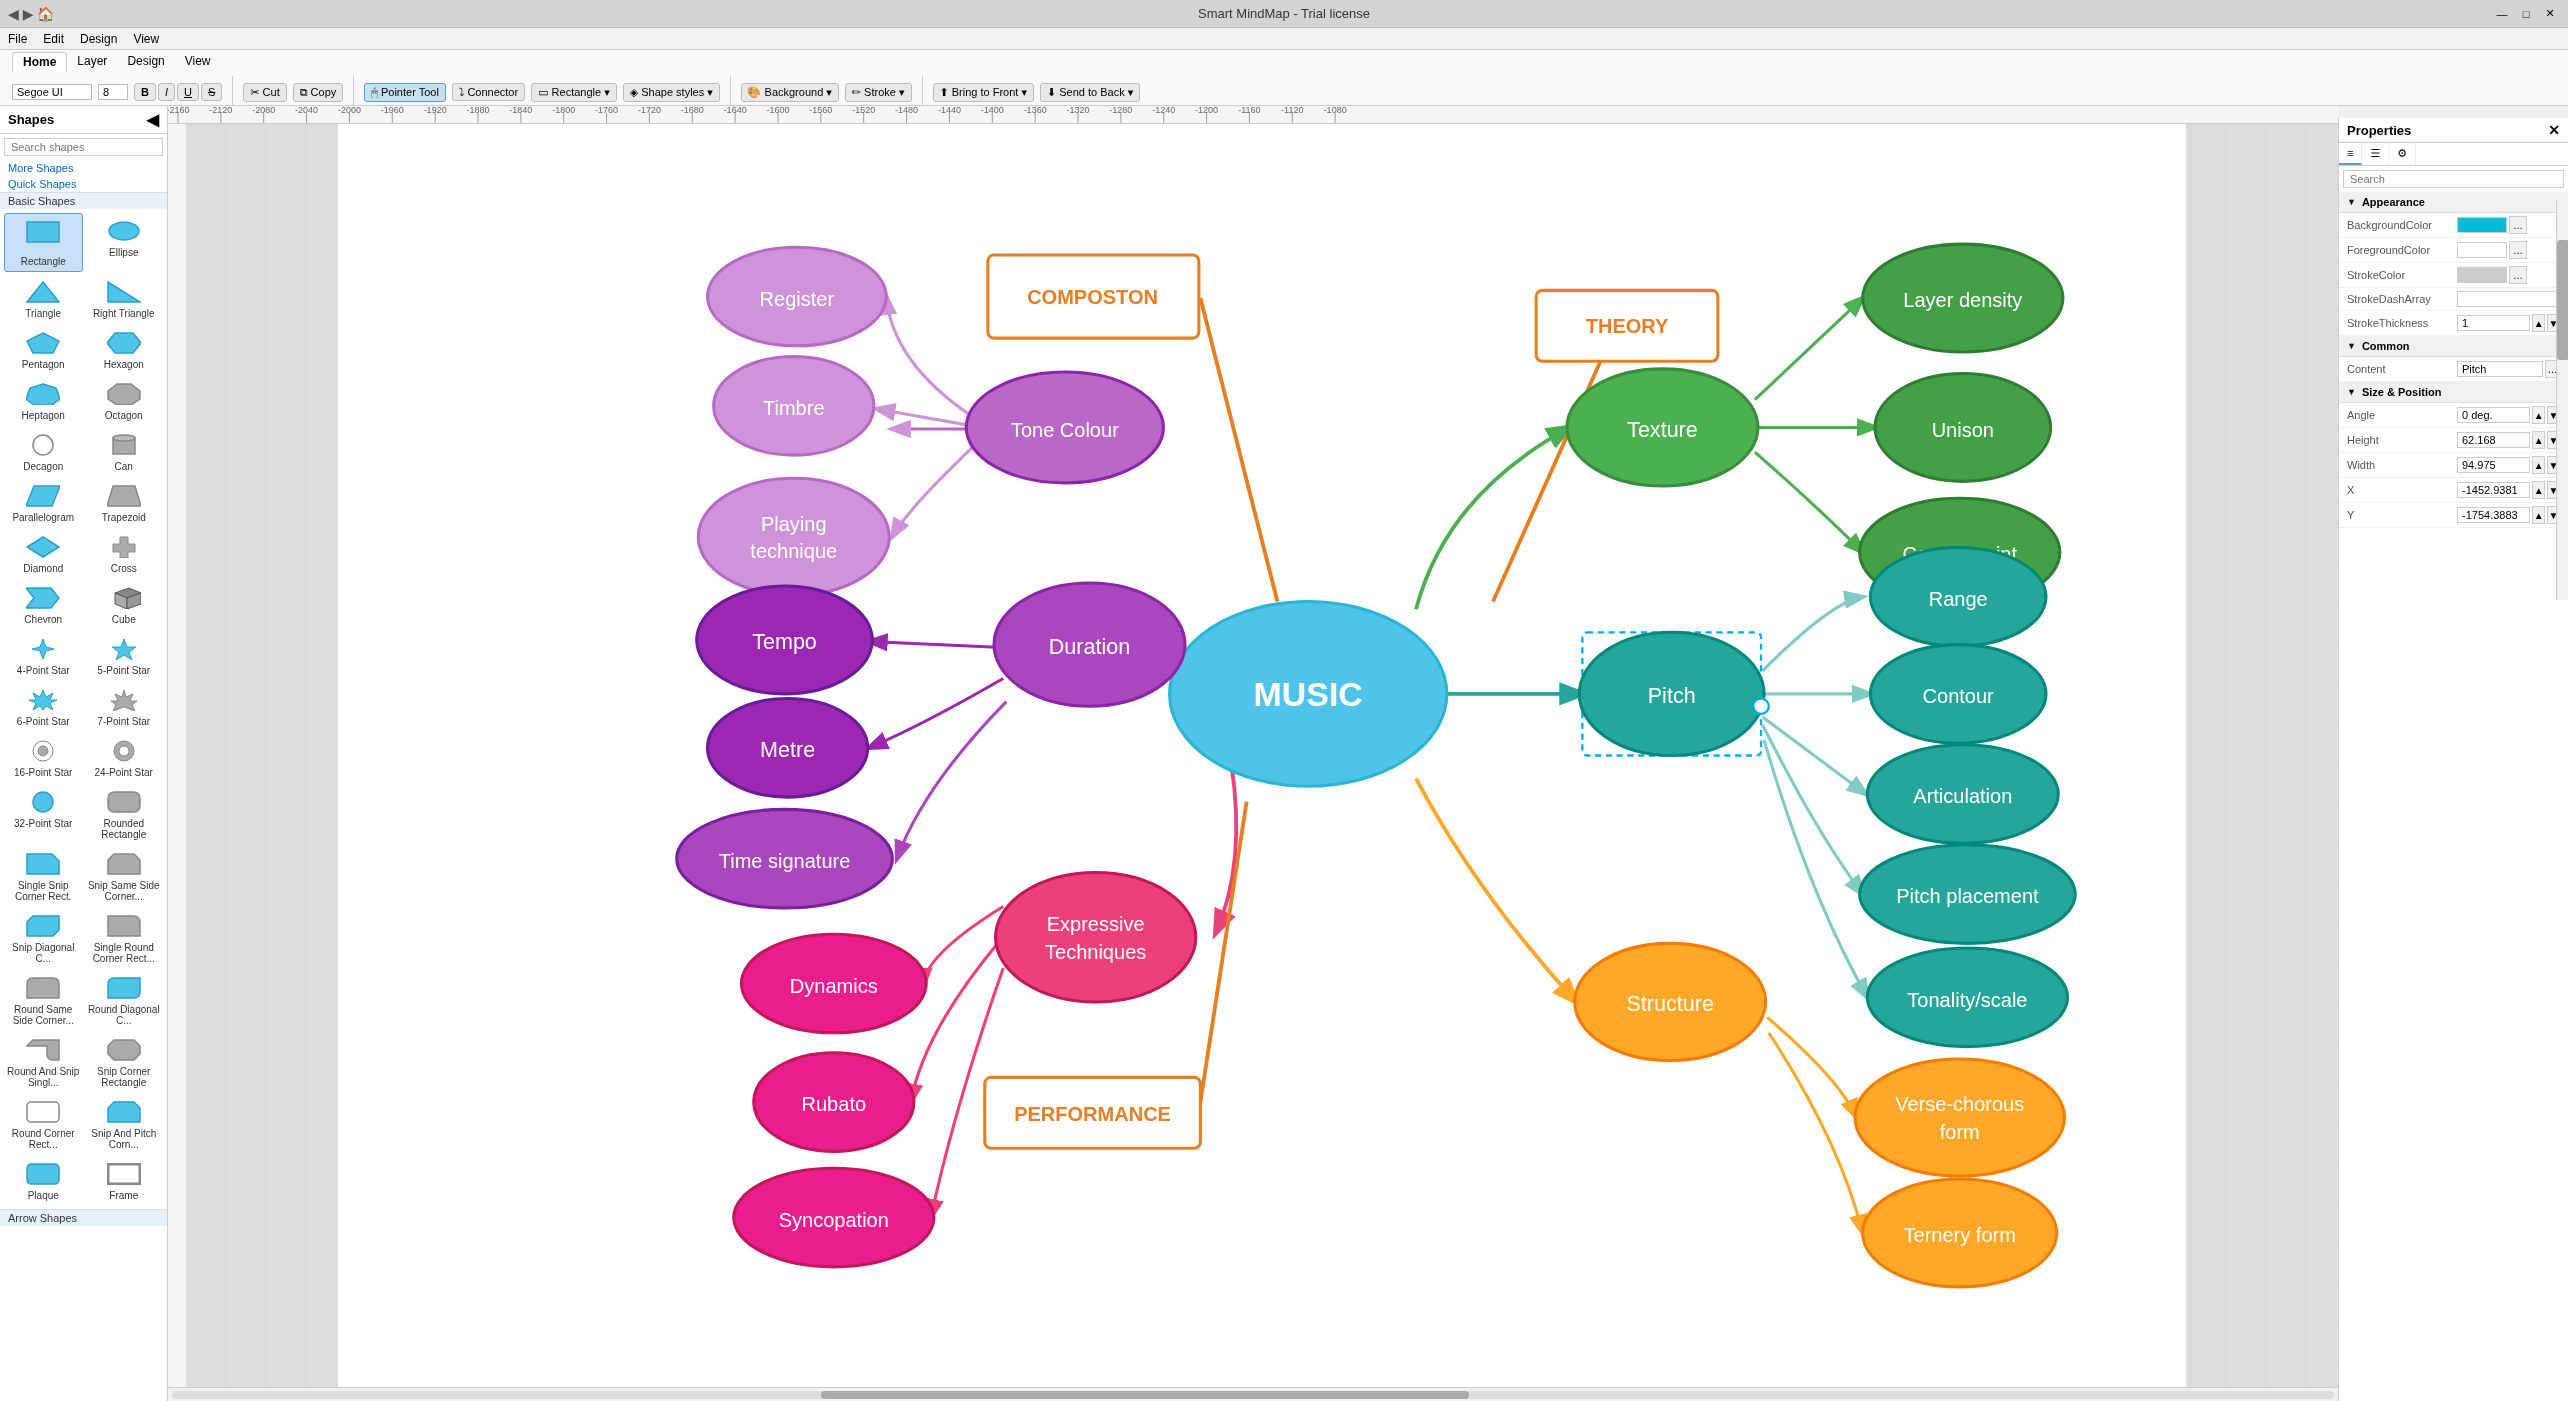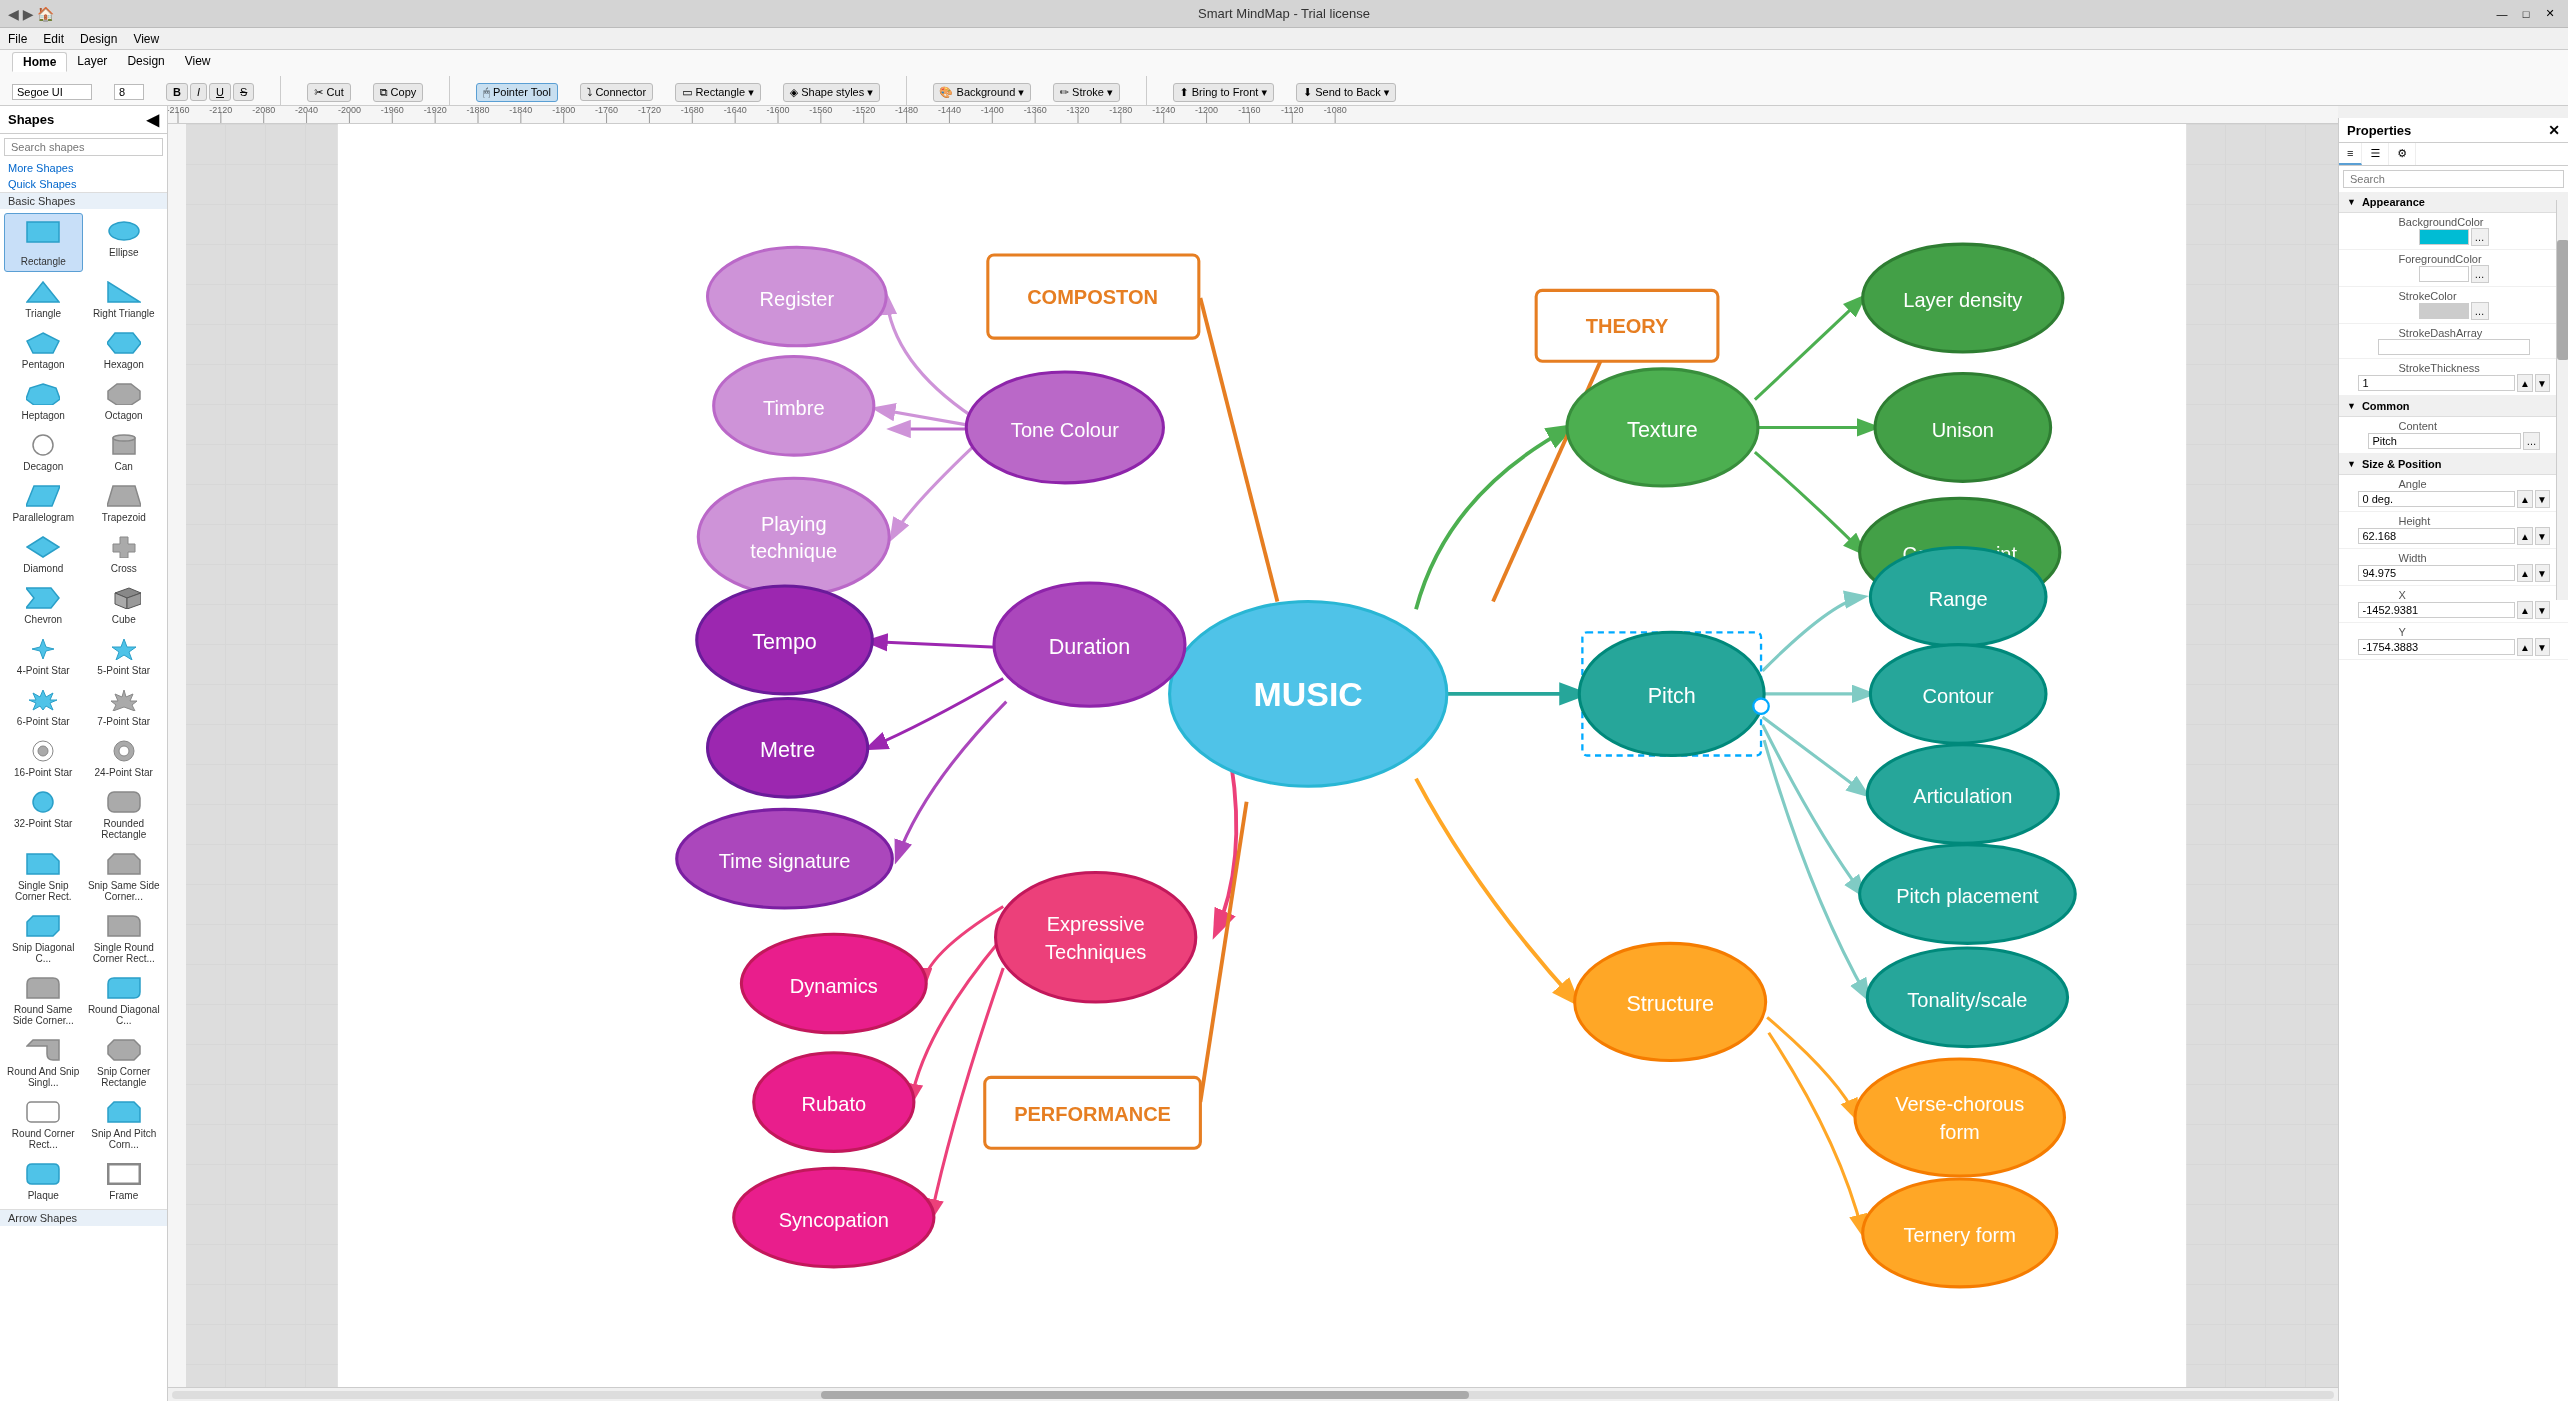--- a/index.html
+++ b/index.html
@@ -6,21 +6,21 @@
     body { font-family: 'Segoe UI', Arial, sans-serif; font-size: 12px; background: #f0f0f0; overflow: hidden; width: 2568px; height: 1401px; }
 
     
     #menu-bar { display: flex; align-items: center; background: #f0f0f0; border-bottom: 1px solid #ccc; height: 22px; padding: 0 8px; gap: 16px; font-size: 12px; }
     #menu-bar span { cursor: pointer; }
 
     
     #ribbon { background: #f9f9f9; border-bottom: 1px solid #ccc; height: 56px; display: flex; align-items: stretch; padding: 0 4px; }
     .ribbon-tab { padding: 2px 10px; font-size: 12px; cursor: pointer; border-radius: 3px 3px 0 0; }
     .ribbon-tab.active { background: white; border: 1px solid #ccc; border-bottom: 1px solid white; font-weight: bold; }
-    .ribbon-content { display: flex; align-items: center; gap: 22px; padding: 4px 8px; flex: 1; flex-wrap: wrap; }
+    .ribbon-content { display: flex; align-items: center; gap: 6px; padding: 4px 8px; flex: 1; flex-wrap: wrap; }
     .ribbon-btn { display: flex; align-items: center; gap: 2px; padding: 2px 6px; background: #e8e8e8; border: 1px solid #bbb; border-radius: 3px; cursor: pointer; font-size: 11px; white-space: nowrap; }
     .ribbon-btn.active { background: #c8dff0; border-color: #5a9fd4; }
     .ribbon-separator { width: 1px; height: 32px; background: #ccc; margin: 0 4px; }
     .font-box { border: 1px solid #bbb; padding: 1px 4px; background: white; font-size: 11px; width: 80px; }
     .font-size-box { border: 1px solid #bbb; padding: 1px 4px; background: white; font-size: 11px; width: 30px; }
 
     
     #title-bar { background: #d4d4d4; height: 28px; display: flex; align-items: center; justify-content: center; font-size: 13px; color: #333; border-bottom: 1px solid #bbb; position: relative; }
     #title-bar .win-controls { position: absolute; right: 8px; display: flex; gap: 4px; }
     #title-bar .win-btn { width: 20px; height: 18px; display: flex; align-items: center; justify-content: center; border: none; background: #d4d4d4; cursor: pointer; font-size: 11px; }
@@ -46,21 +46,21 @@
     
     #canvas-area { flex: 1; display: flex; flex-direction: column; background: #3b82f6; overflow: hidden; position: relative; }
     #canvas-wrapper { flex: 1; position: relative; overflow: hidden; background: white; margin: 8px; border: 1px solid #ccc; box-shadow: 0 2px 8px rgba(0,0,0,0.15); }
 
     
     #props-panel { width: 230px; background: white; border-left: 1px solid #ccc; display: flex; flex-direction: column; flex-shrink: 0; margin-top: 12px; }
     #props-header { display: flex; align-items: center; justify-content: space-between; padding: 4px 8px; font-weight: bold; font-size: 13px; border-bottom: 1px solid #ccc; }
     #props-search { margin: 4px; padding: 2px 6px; border: 1px solid #ccc; font-size: 11px; width: calc(100% - 8px); }
     .props-section-header { display: flex; align-items: center; padding: 4px 8px; background: #f0f0f0; border-bottom: 1px solid #ddd; font-weight: bold; font-size: 11px; cursor: pointer; }
     .props-section-header .arrow { margin-right: 6px; font-size: 9px; }
-    .props-row { display: flex; align-items: center; padding: 3px 8px; border-bottom: 1px solid #f0f0f0; flex-direction: column; }
+    .props-row { display: flex; align-items: center; padding: 3px 8px; border-bottom: 1px solid #f0f0f0; }
     .props-label { font-size: 11px; color: #555; width: 110px; flex-shrink: 0; }
     .props-value { flex: 1; display: flex; align-items: center; }
     .props-input { border: 1px solid #ccc; padding: 1px 4px; font-size: 11px; width: 100%; background: white; }
     .props-color-box { width: 50px; height: 16px; border: 1px solid #ccc; cursor: pointer; }
     .props-icon-btn { width: 18px; height: 18px; border: 1px solid #ccc; background: #f0f0f0; cursor: pointer; display: flex; align-items: center; justify-content: center; font-size: 10px; margin-left: 2px; }
 
     
     #mindmap-svg { position: absolute; top: 0; left: 0; width: 100%; height: 100%; }
     #top-ruler { height: 18px; background: #f5f5f5; border-bottom: 1px solid #ccc; overflow: hidden; position: relative; }
     .props-tabs { display: flex; border-bottom: 1px solid #ccc; }

